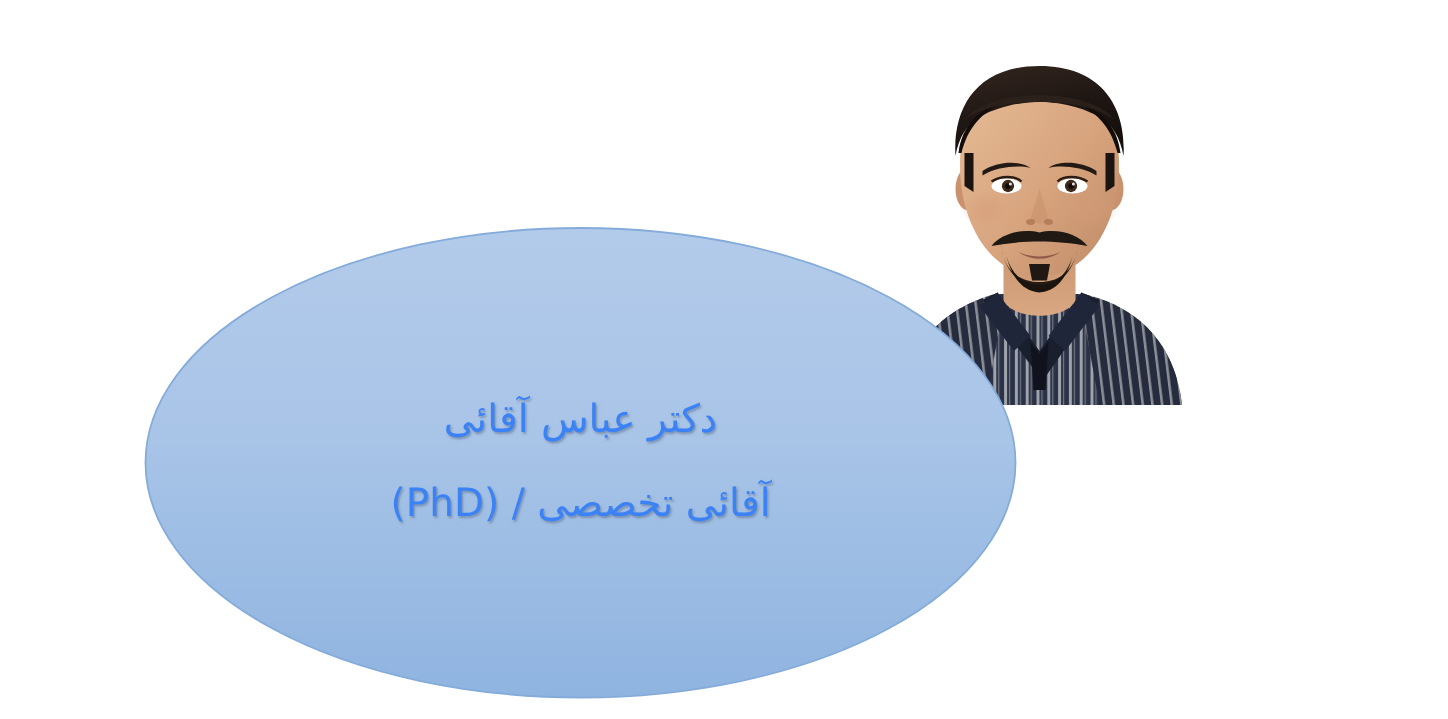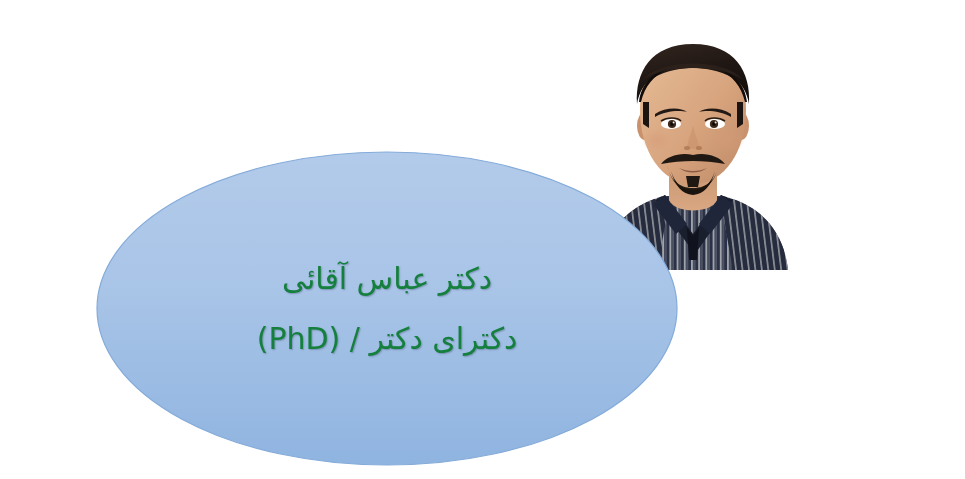--- a/index.html
+++ b/index.html
@@ -58,23 +58,23 @@
     flex-direction: column;
     align-items: center;
     justify-content: center;
     gap: 26px;
     direction: rtl;
     text-align: center;
     pointer-events: none;
   }
   .ellipse-line {
     font-family: "DejaVu Sans", "Liberation Sans", sans-serif;
-    font-size: 30px;
+    font-size: 26px;
     line-height: 1.12;
-    color: #15803d;
+    color: #3b82f6;
     text-shadow: 1px 1px 1.5px rgba(90,110,140,0.55);
     white-space: nowrap;
     direction: rtl;
     unicode-bidi: isolate;
   }
 </style>
 </head>
 <body>
 
 <div id="slide">
@@ -197,17 +197,17 @@
           <stop offset="0%" stop-color="#b3cbea"></stop>
           <stop offset="45%" stop-color="#a8c4e7"></stop>
           <stop offset="100%" stop-color="#8fb4e0"></stop>
         </linearGradient>
       </defs>
       <ellipse cx="291" cy="157.5" rx="290" ry="156.5" fill="url(#ellG)" stroke="#84abd9" stroke-width="1.2"></ellipse>
     </svg>
 
     <div class="ellipse-text">
       <div class="ellipse-line">دکتر عباس آقائی</div>
-      <div class="ellipse-line">دکترای دکتر / (PhD)</div>
+      <div class="ellipse-line">آقائی تخصصی / (PhD)</div>
     </div>
   </div>
 
 </div>
 
 </body></html>

